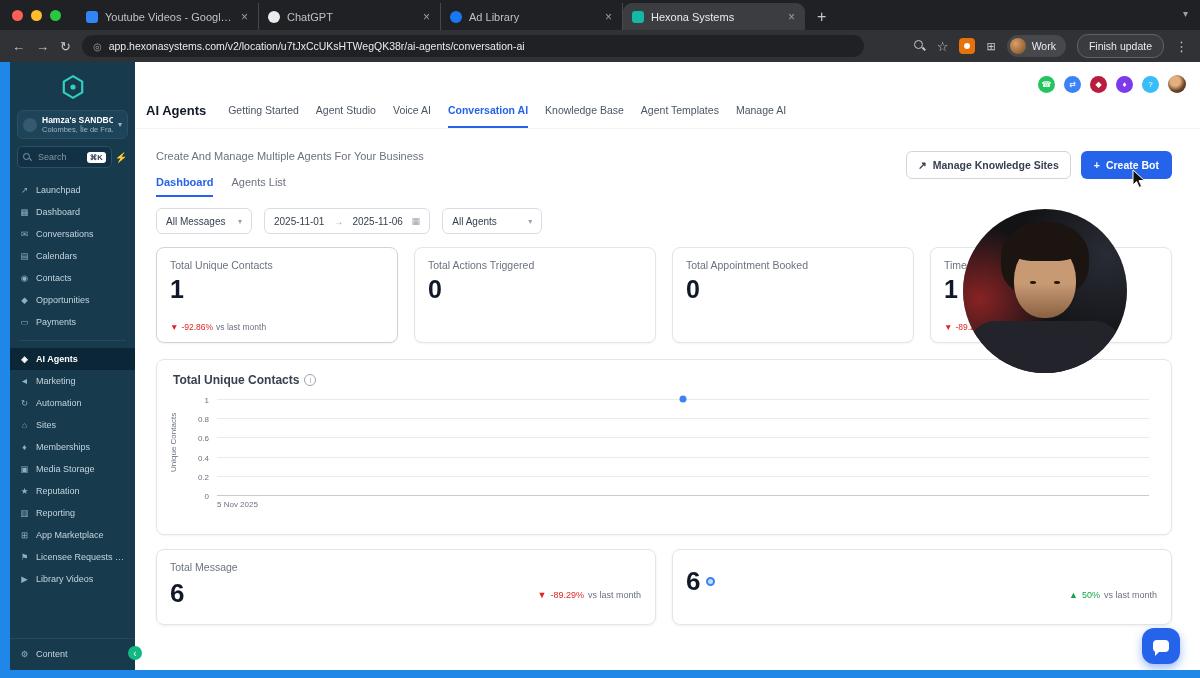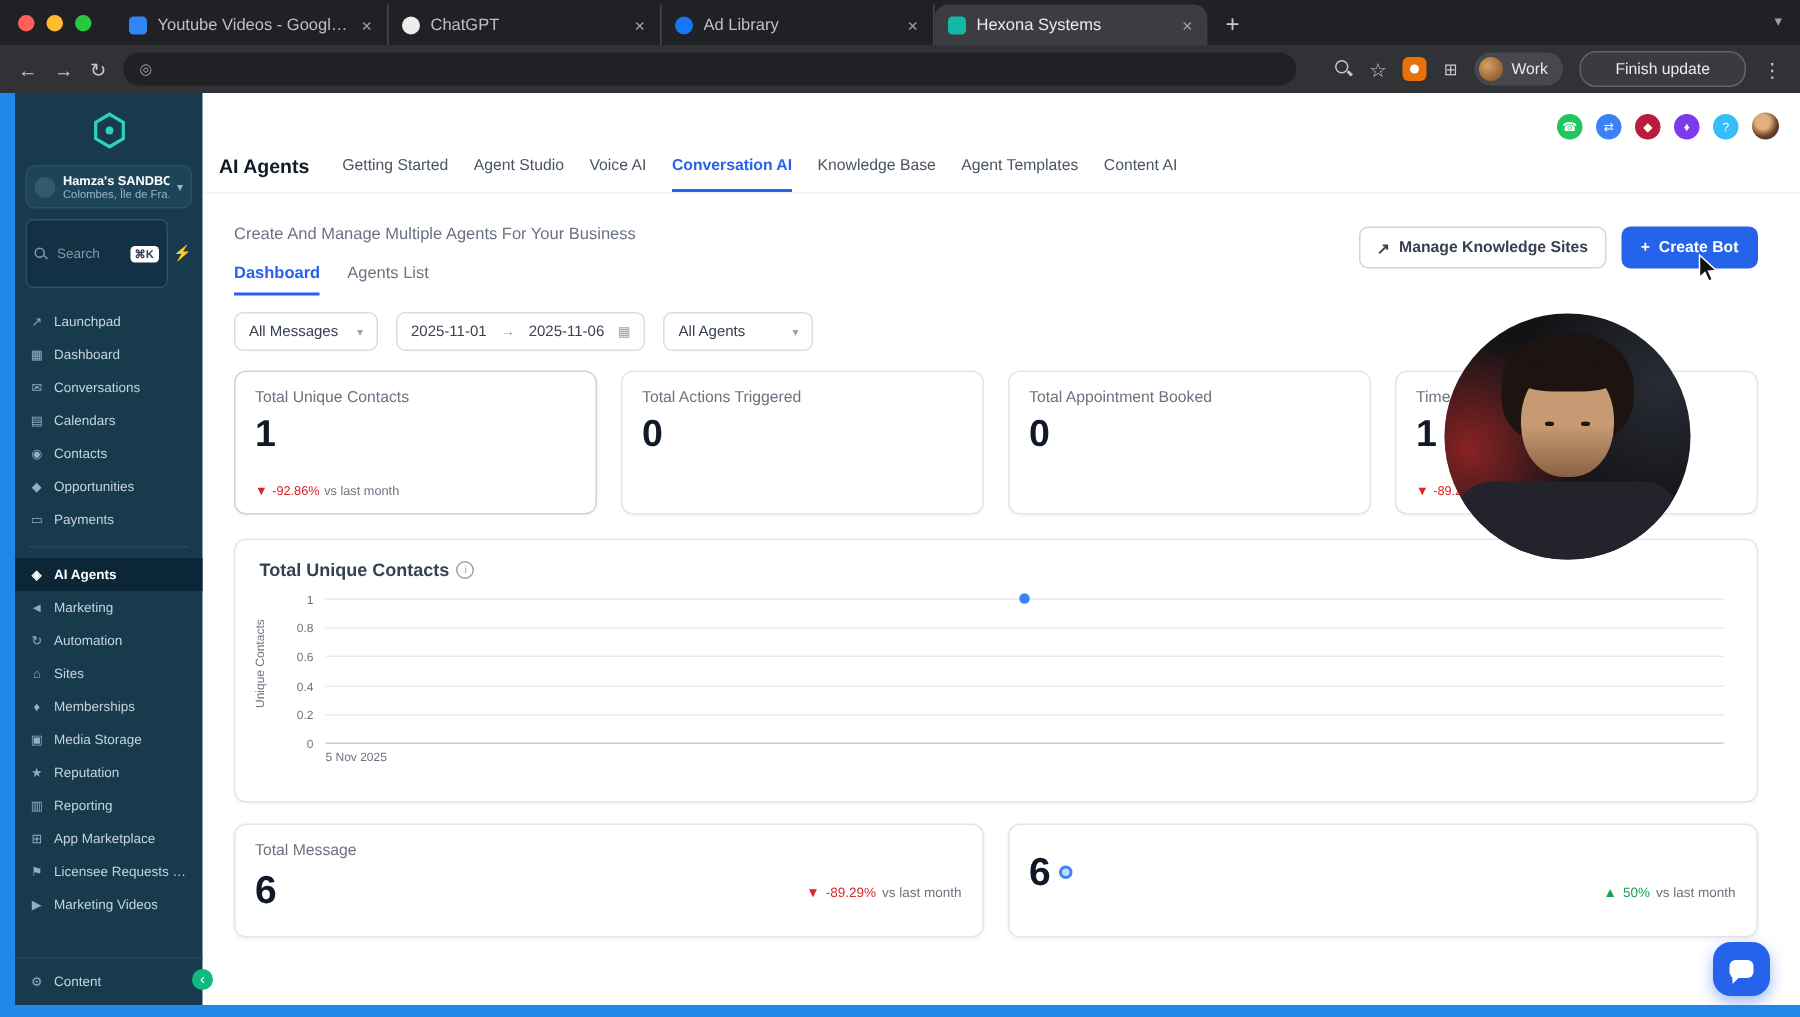--- a/index.html
+++ b/index.html
@@ -35,40 +35,40 @@
   .mag::before{content:"";position:absolute;left:0;top:0;width:7px;height:7px;border:1.5px solid #c6c9cc;border-radius:50%;}
   .mag::after{content:"";position:absolute;left:8px;top:8px;width:4px;height:1.5px;background:#c6c9cc;transform:rotate(45deg);}
   .star{color:#c6c9cc;font-size:13px;}
   .ext{width:16px;height:16px;border-radius:4px;background:#e8710a;position:relative;}
   .ext::after{content:"";position:absolute;left:5px;top:5px;width:6px;height:6px;border-radius:50%;background:#fff;}
   .puzzle{color:#c6c9cc;font-size:11px;}
   .chip{height:22px;border-radius:11px;background:#47484c;padding:0 10px 0 3px;display:flex;gap:6px;
         align-items:center;color:#e8eaed;font-size:10.5px;}
   .cav{width:16px;height:16px;border-radius:50%;background:radial-gradient(circle at 35% 35%,#d9a066,#7a4a24);}
   .update{height:22px;border-radius:11px;border:1px solid #5f6368;color:#e8eaed;font-size:10.5px;
-          display:flex;align-items:center;padding:0 23px;background:#3a3b3e;}
+          display:flex;align-items:center;padding:0 11px;background:#3a3b3e;}
   .menu{color:#c6c9cc;font-size:13px;}
 
   
   .edge-left{position:absolute;left:0;top:62px;width:10px;bottom:0;background:#1f87e8;z-index:1;}
   .edge-bottom{position:absolute;left:0;right:0;bottom:0;height:8px;background:#1f87e8;z-index:1;}
 
   
   .sidebar{position:absolute;left:10px;top:62px;width:125px;bottom:8px;background:#173a4d;color:#cfdde6;z-index:3;}
   .slogo{display:flex;justify-content:center;padding:12px 0 6px;}
   .account{margin:4px 7px;background:#1e4459;border:1px solid #2a5068;border-radius:6px;padding:4px 5px;
            display:flex;align-items:center;gap:5px;}
   .acc-av{width:14px;height:14px;border-radius:50%;background:#35596d;flex:none;}
   .acc-texts{flex:1;min-width:0;}
   .acc-name{font-size:8.5px;font-weight:700;color:#fff;white-space:nowrap;overflow:hidden;}
   .acc-loc{font-size:7.5px;color:#9cb6c2;white-space:nowrap;overflow:hidden;}
   .acc-chev{font-size:8px;color:#9cb6c2;}
   .searchrow{display:flex;align-items:center;gap:4px;margin:7px 7px 9px;}
   .search{flex:1;display:flex;align-items:center;gap:4px;background:#123144;border:1px solid #2a5068;
-          border-radius:5px;height:20px;padding:12px 5px;min-width:0;}
+          border-radius:5px;height:20px;padding:0 5px;min-width:0;}
   .smag{position:relative;width:9px;height:9px;flex:none;}
   .smag::before{content:"";position:absolute;left:0;top:0;width:5px;height:5px;border:1.2px solid #7f99a6;border-radius:50%;}
   .smag::after{content:"";position:absolute;left:6px;top:6px;width:3px;height:1.2px;background:#7f99a6;transform:rotate(45deg);}
   .search input{background:transparent;border:none;outline:none;color:#cfdde6;font-size:9px;width:100%;
                 font-family:"Liberation Sans",sans-serif;min-width:0;}
   .search input::placeholder{color:#7f99a6;}
   .kbd{background:#fff;color:#334155;font-size:7.5px;border-radius:3px;padding:1px 3px;font-weight:700;flex:none;}
   .bolt{color:#4ade80;font-size:10px;flex:none;}
   .nav{padding:2px 0;}
   .nitem{display:flex;align-items:center;gap:6px;padding:0 9px;height:22px;font-size:9px;color:#c3d4dd;cursor:pointer;}
@@ -206,20 +206,21 @@
       </div>
       <span class="newtab">+</span>
       <span class="winchev">▾</span>
     </div>
     <div class="toolbar">
       <span class="tbtn">←</span>
       <span class="tbtn">→</span>
       <span class="tbtn">↻</span>
       <div class="addr">
         <span class="siteinfo">◎</span>
+        <span class="url">app.hexonasystems.com/v2/location/u7tJxCcUKsHTWegQK38r/ai-agents/conversation-ai</span>
       </div>
       <div class="tool-right">
         <span class="mag"></span>
         <span class="star">☆</span>
         <span class="ext"></span>
         <span class="puzzle">⊞</span>
         <div class="chip">
           <span class="cav"></span>
           <span>Work</span>
         </div>
@@ -320,21 +321,21 @@
       <div class="nitem">
           <span class="nic">⊞</span>
           <span class="nlabel">App Marketplace</span>
         </div>
       <div class="nitem">
           <span class="nic">⚑</span>
           <span class="nlabel">Licensee Requests Portal</span>
         </div>
       <div class="nitem">
           <span class="nic">▶</span>
-          <span class="nlabel">Marketing Videos</span>
+          <span class="nlabel">Library Videos</span>
         </div>
     </nav>
     <div class="settings">
       <div class="nitem">
         <span class="nic">⚙</span>
         <span class="nlabel">Content</span>
       </div>
     </div>
     <div class="collapse">‹</div>
   </aside>
@@ -342,21 +343,21 @@
   <main class="main">
     <header class="appbar">
       <div class="navrow">
         <span class="brand">AI Agents</span>
         <span class="atab">Getting Started</span>
         <span class="atab">Agent Studio</span>
         <span class="atab">Voice AI</span>
         <span class="atab active">Conversation AI</span>
         <span class="atab">Knowledge Base</span>
         <span class="atab">Agent Templates</span>
-        <span class="atab">Content AI</span>
+        <span class="atab">Manage AI</span>
       </div>
       <div class="hicons">
         <span class="hc hc0">☎</span>
         <span class="hc hc1">⇄</span>
         <span class="hc hc2">◆</span>
         <span class="hc hc3">♦</span>
         <span class="hc hc4">?</span>
         <span class="hav"></span>
       </div>
     </header>

